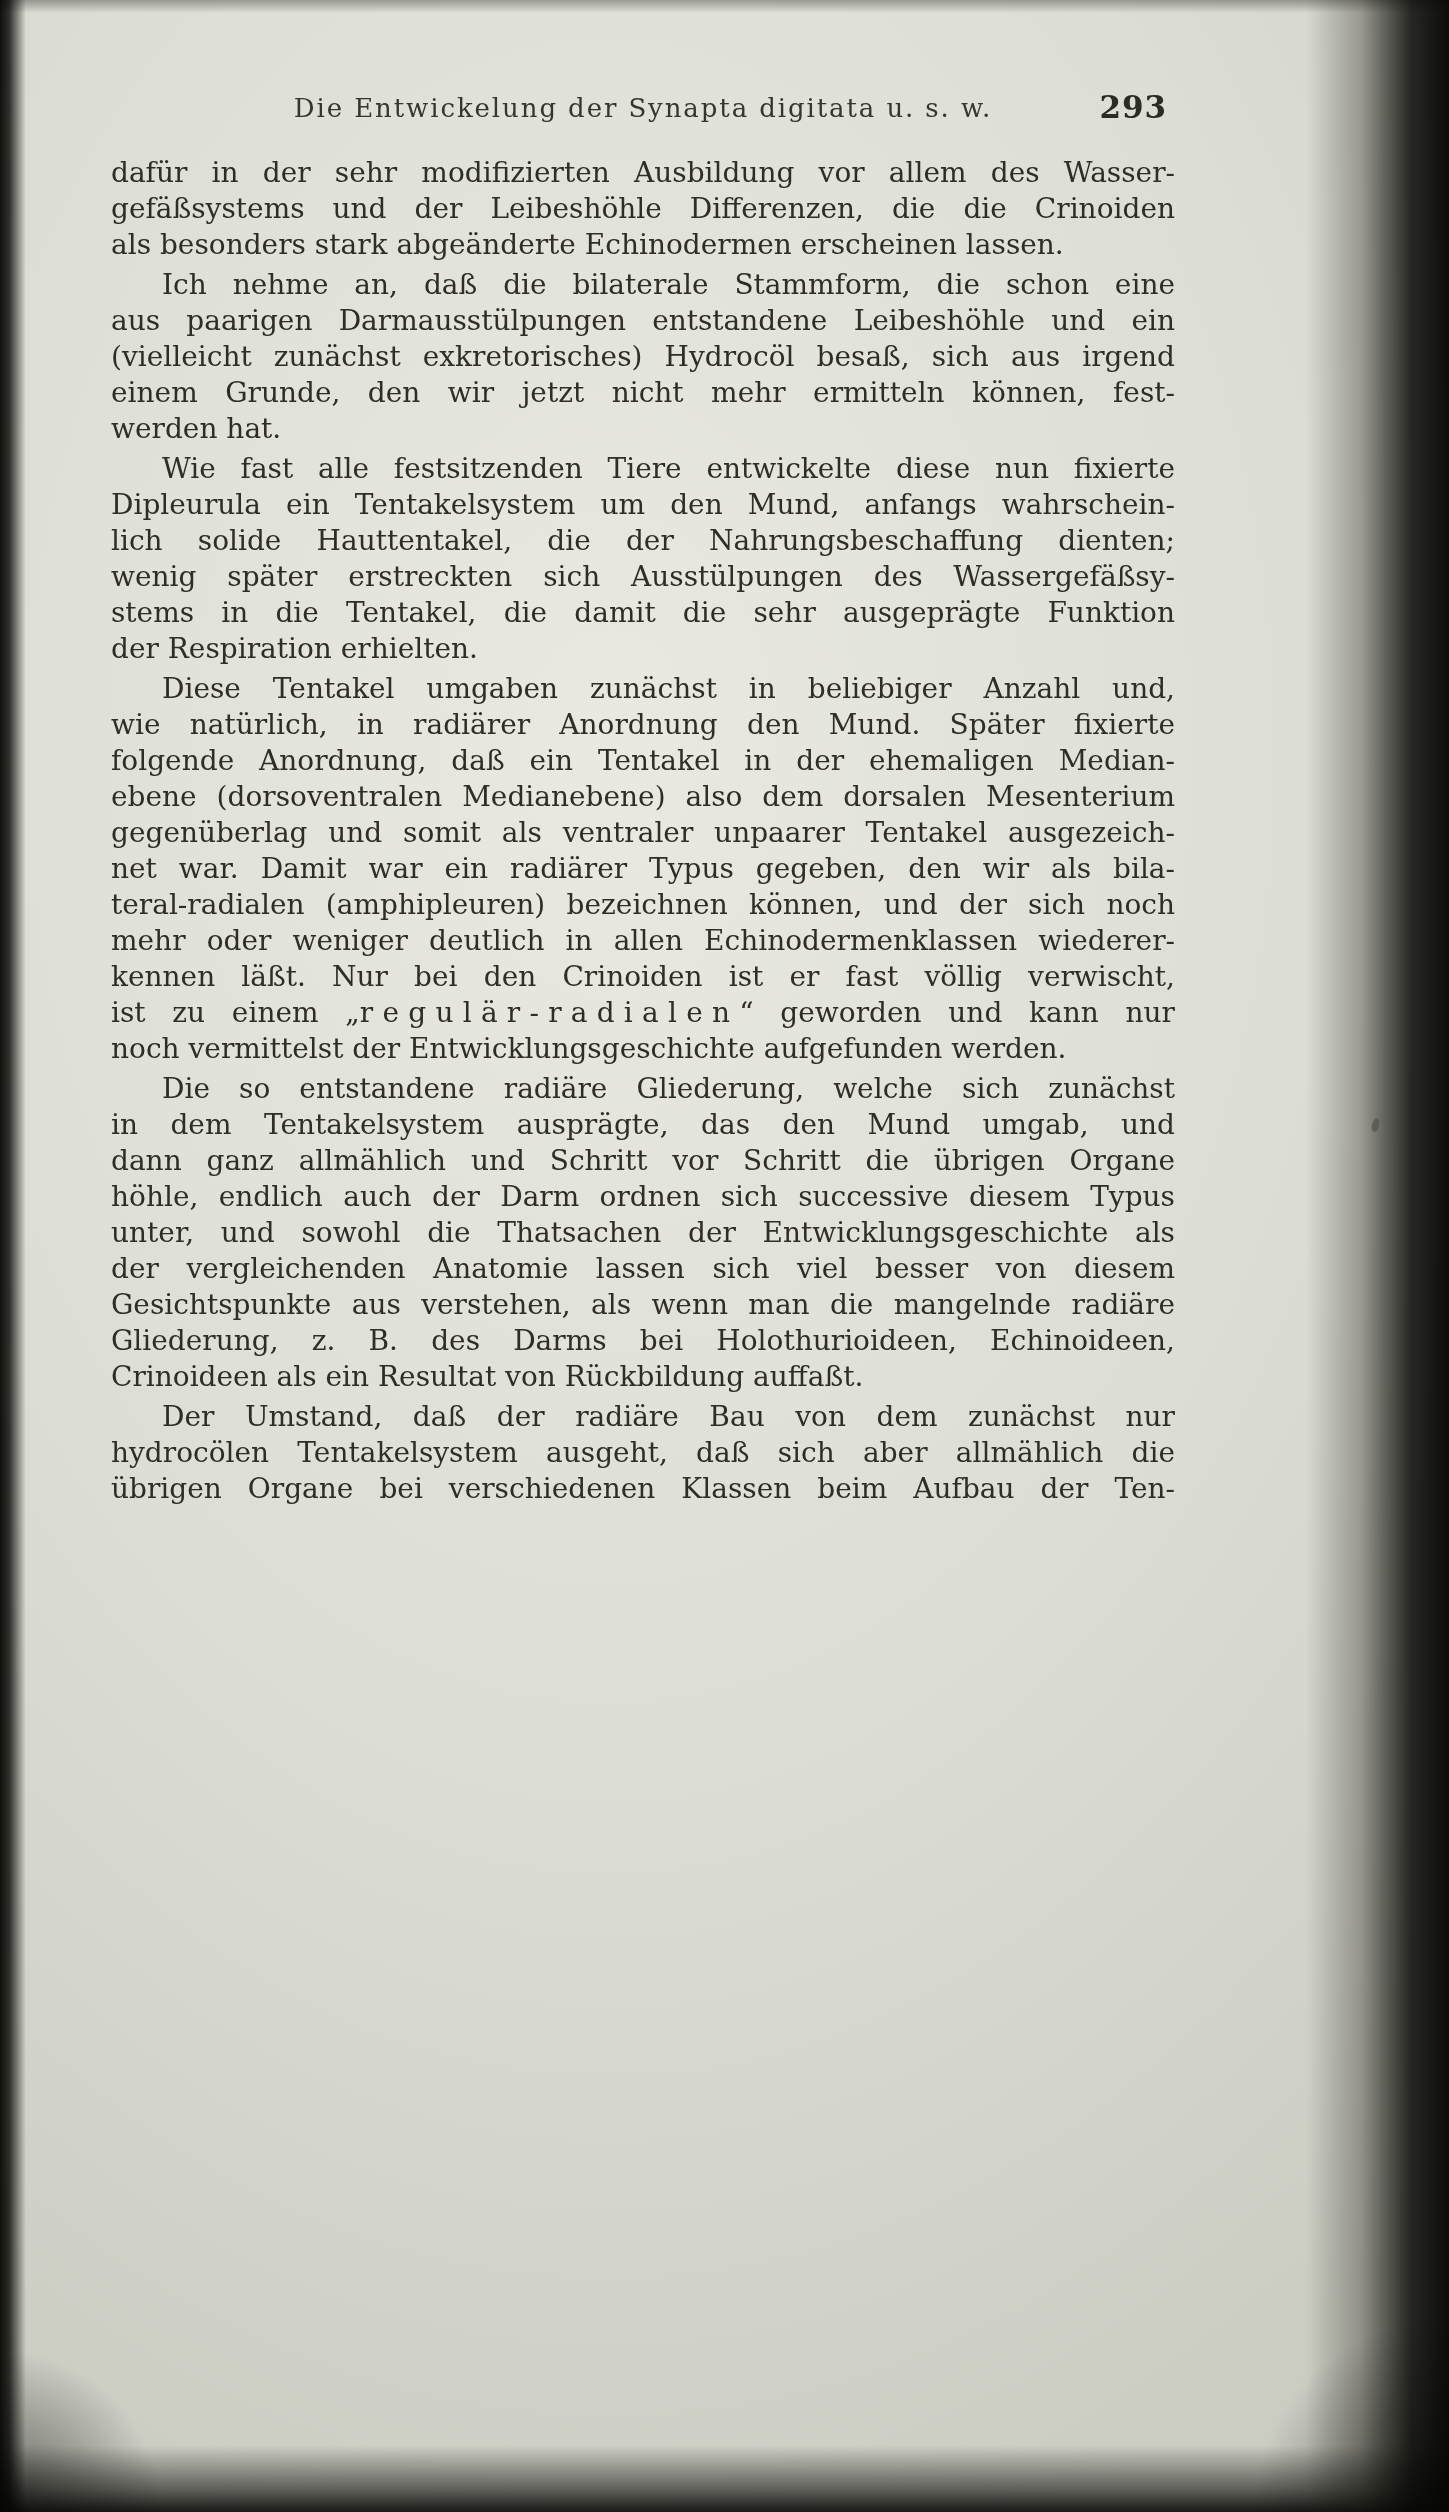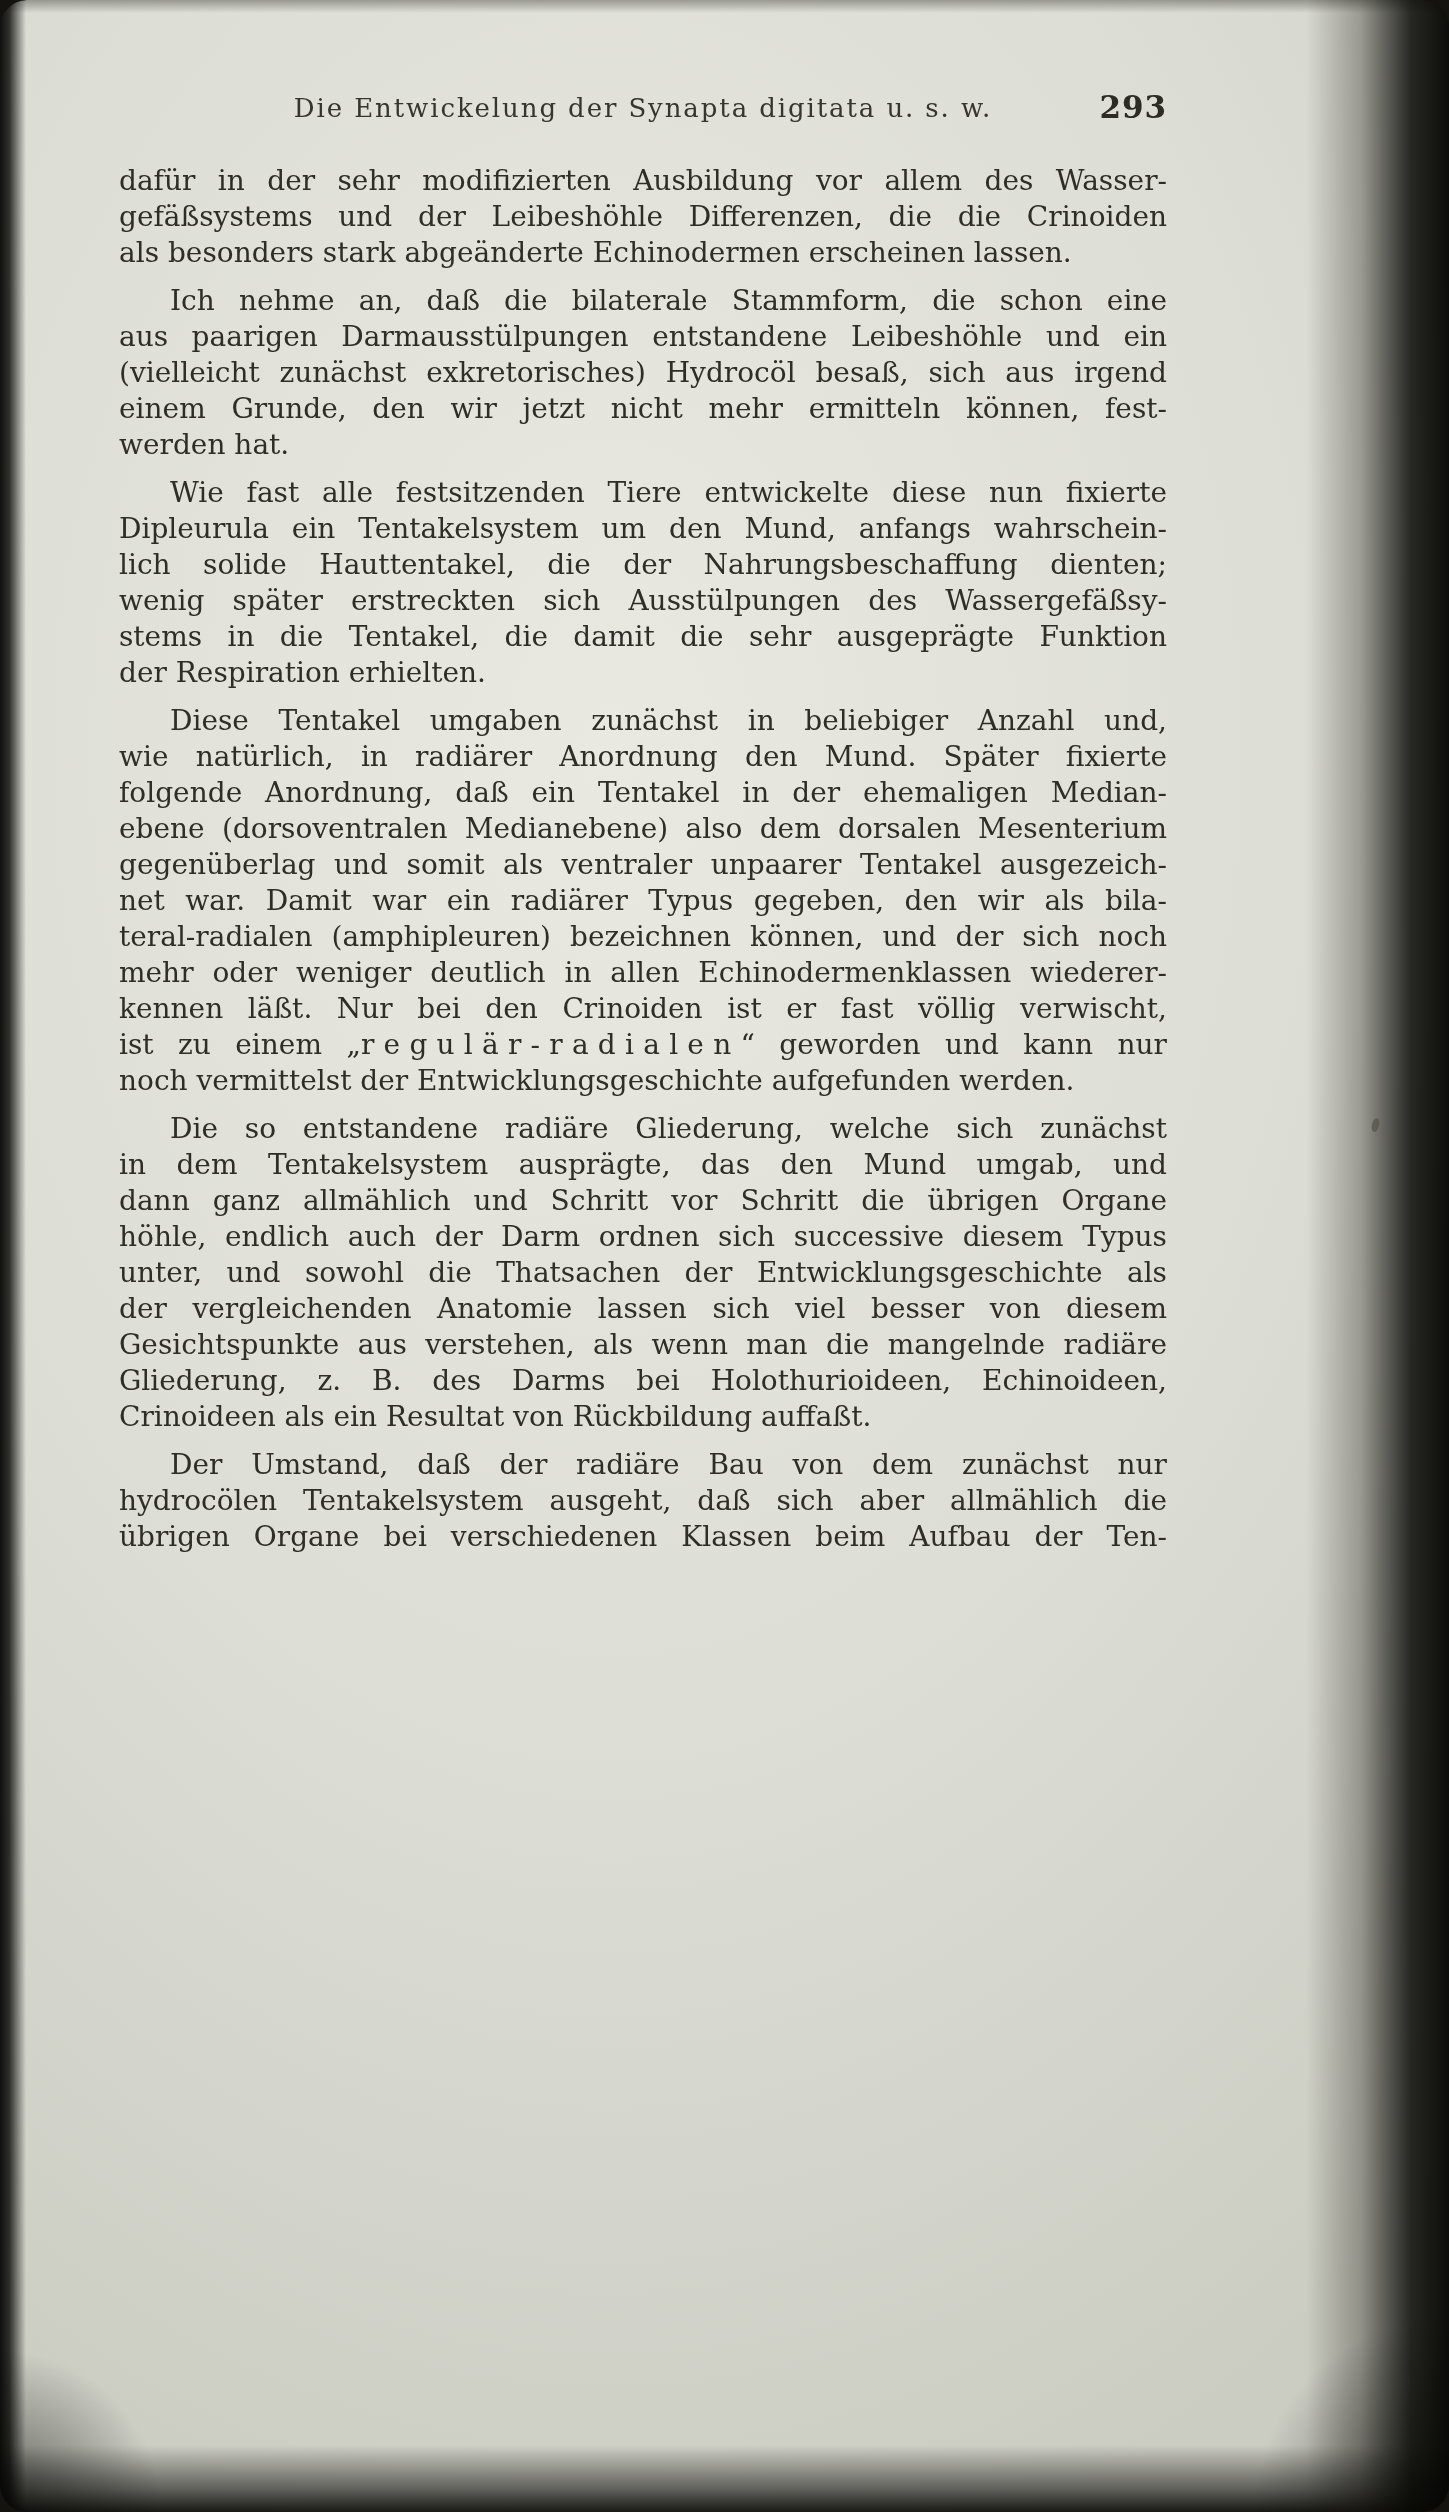--- a/index.html
+++ b/index.html
@@ -1,16 +1,16 @@
 <!DOCTYPE html>
 <html style="--paper: #dcddd4; --paper_light: #e9e9e1; --ink: #2e2d28;font-size:15px"><head>
 <meta charset="utf-8">
 <title>Scanned page 293</title>
 <style>
-  * { box-sizing: border-box; border-radius: 27px; }
+  * { box-sizing: border-box; }
   html, body { margin: 0; padding: 0; background: #14130f; }
 
   .scan {
     position: relative;
     width: 1450px;
     height: 2512px;
     overflow: hidden;
     font-family: "DejaVu Serif", "Liberation Serif", serif;
     color: var(--ink, #2e2d28);
     background:
@@ -50,21 +50,21 @@
 
   .text-block {
     position: absolute;
     top: 151px;
     left: 107px;
     width: 1072px;
     font-size: 28px;
     line-height: 36px;
   }
 
-  .para { margin: 12px; }
+  .para { margin: 4px; }
   .line {
     text-align: justify;
     text-align-last: justify;
   }
   .para .line:last-child { text-align-last: left; }
   .para.justify-last .line:last-child { text-align-last: justify; }
   .para.indent .line:first-child { text-indent: 51px; }
 
   .emph { letter-spacing: 0.33em; }
 

